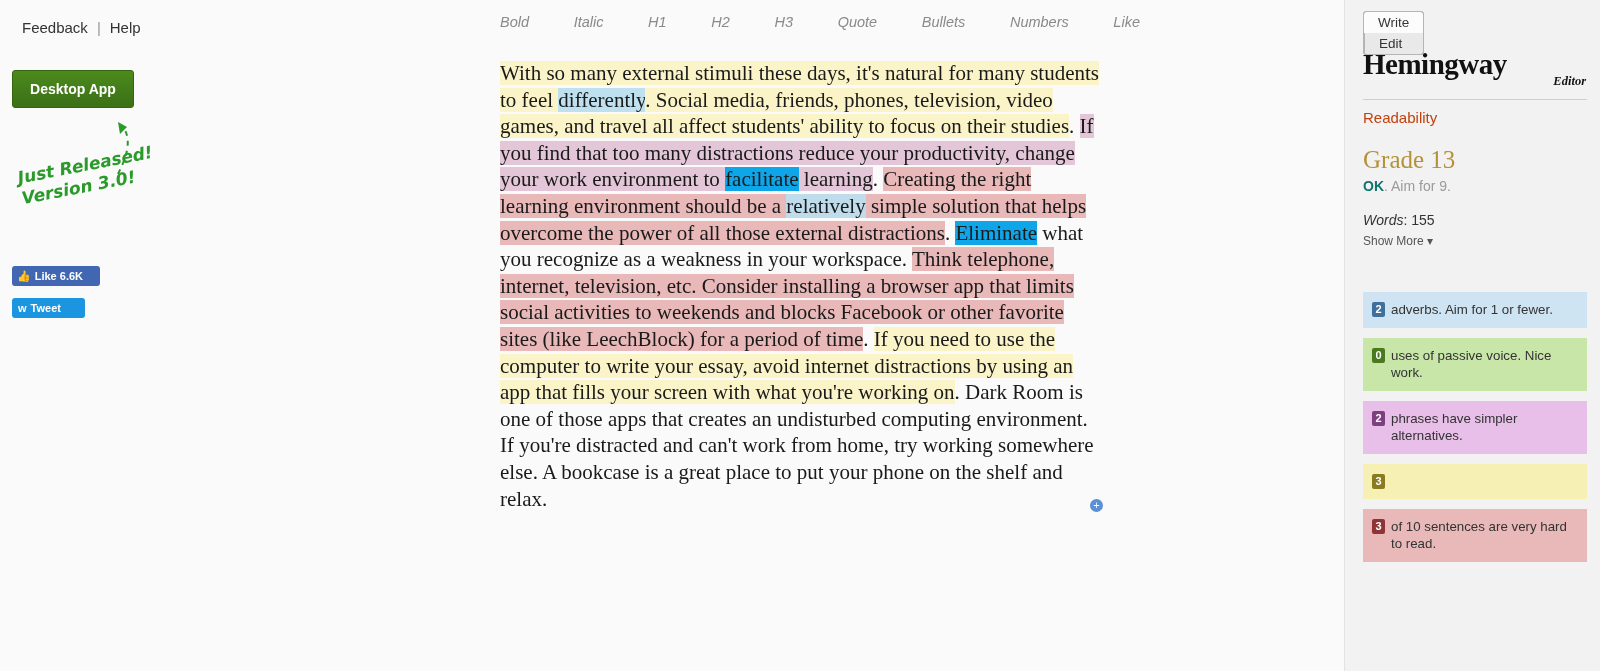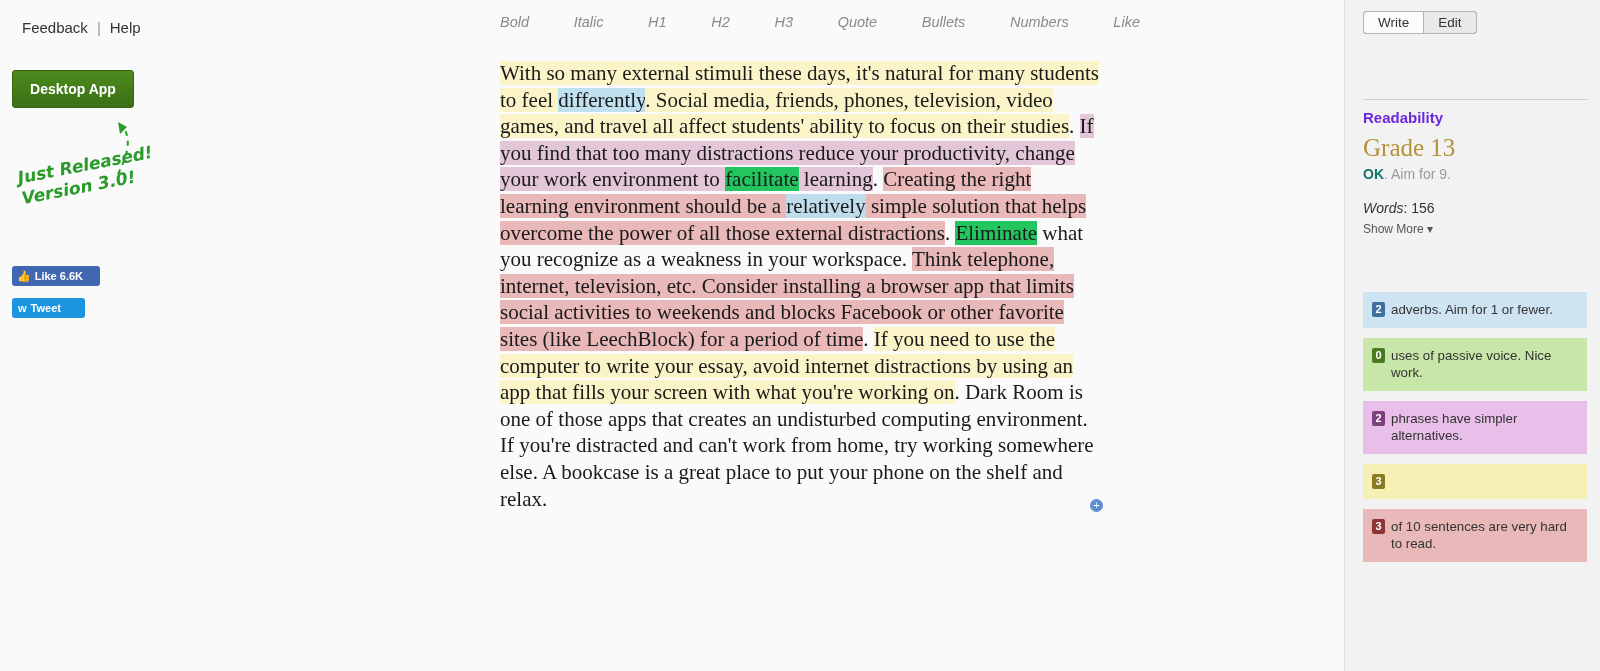--- a/index.html
+++ b/index.html
@@ -145,21 +145,21 @@
     line-height: 26.6px;
     color: #1a1a1a;
     text-align: left;
     outline: none;
   }
   
   .h-yellow { background: #faf4c8; }
   .h-red    { background: #e9b8b8; }
   .h-pink   { background: #e3c6d8; }
   .h-blue   { background: #bfe0ef; }
-  .h-purple { background: #22c55e; }
+  .h-purple { background: #0ea5e9; }
   .h-dblue  { background: #bfdcec; }
 
   .add-node {
     position: absolute;
     left: 790px; top: 455px;
     width: 13px; height: 13px;
     border-radius: 50%;
     background: #5b8fd6;
     color: #fff;
     font-size: 11px;
@@ -177,20 +177,21 @@
     border-left: 1px solid #e3e3e3;
   }
   .mode-toggle {
     position: absolute;
     left: 0px; top: 11px;
     display: flex;
     border: 1px solid #b5b5b5;
     border-radius: 3px;
     overflow: hidden;
     background: #4c1d95;
+    flex-direction: column;
   }
   .mode-btn {
     padding: 3px 14px;
     font-size: 13.5px;
     color: #333;
     cursor: pointer;
     background: #e9e9e9;
   }
   .mode-btn.active {
     background: #fcfcfc;
@@ -228,23 +229,23 @@
     border-top: 1px solid #cfcfcf;
   }
 
   .readability {
     position: absolute;
     left: 0px; top: 109px;
     width: 224px;
   }
   .readability-title {
     font-size: 15px;
-    font-weight: bold;
-    color: #6d28d9;
-    margin-bottom: 8px;
+    font-weight: normal;
+    color: #c2410c;
+    margin-bottom: 20px;
   }
   .grade {
     font-family: "Liberation Serif", serif;
     font-size: 25px;
     color: #b59239;
     line-height: 28px;
   }
   .grade-note {
     font-size: 14px;
     color: #9a9a9a;
@@ -358,28 +359,32 @@
   </div>
 
   <div class="panel">
     <div style="position:absolute; left:18px; top:0; width:224px; height:671px;">
 
       <div class="mode-toggle">
         <div class="mode-btn active">Write</div>
         <div class="mode-btn">Edit</div>
       </div>
 
+      <div class="brand">
+        <div class="brand-name">Hemingway</div>
+        <div class="brand-sub">Editor</div>
+      </div>
 
       <div class="panel-rule"></div>
 
       <div class="readability">
         <div class="readability-title">Readability</div>
         <div class="grade">Grade 13</div>
         <div class="grade-note"><b>OK</b><span>. Aim for 9.</span></div>
-        <div class="words"><i>Words</i>: <span>156</span></div>
+        <div class="words"><i>Words</i>: <span>155</span></div>
         <div class="show-more"><span>Show More</span> <span>▾</span></div>
       </div>
 
       <div class="stats" id="stats-list">
           <div class="stat stat-adverbs">
             <span class="count">2</span>
             <span>adverbs. Aim for 1 or fewer.</span>
           </div>
           <div class="stat stat-passive">
             <span class="count">0</span>

